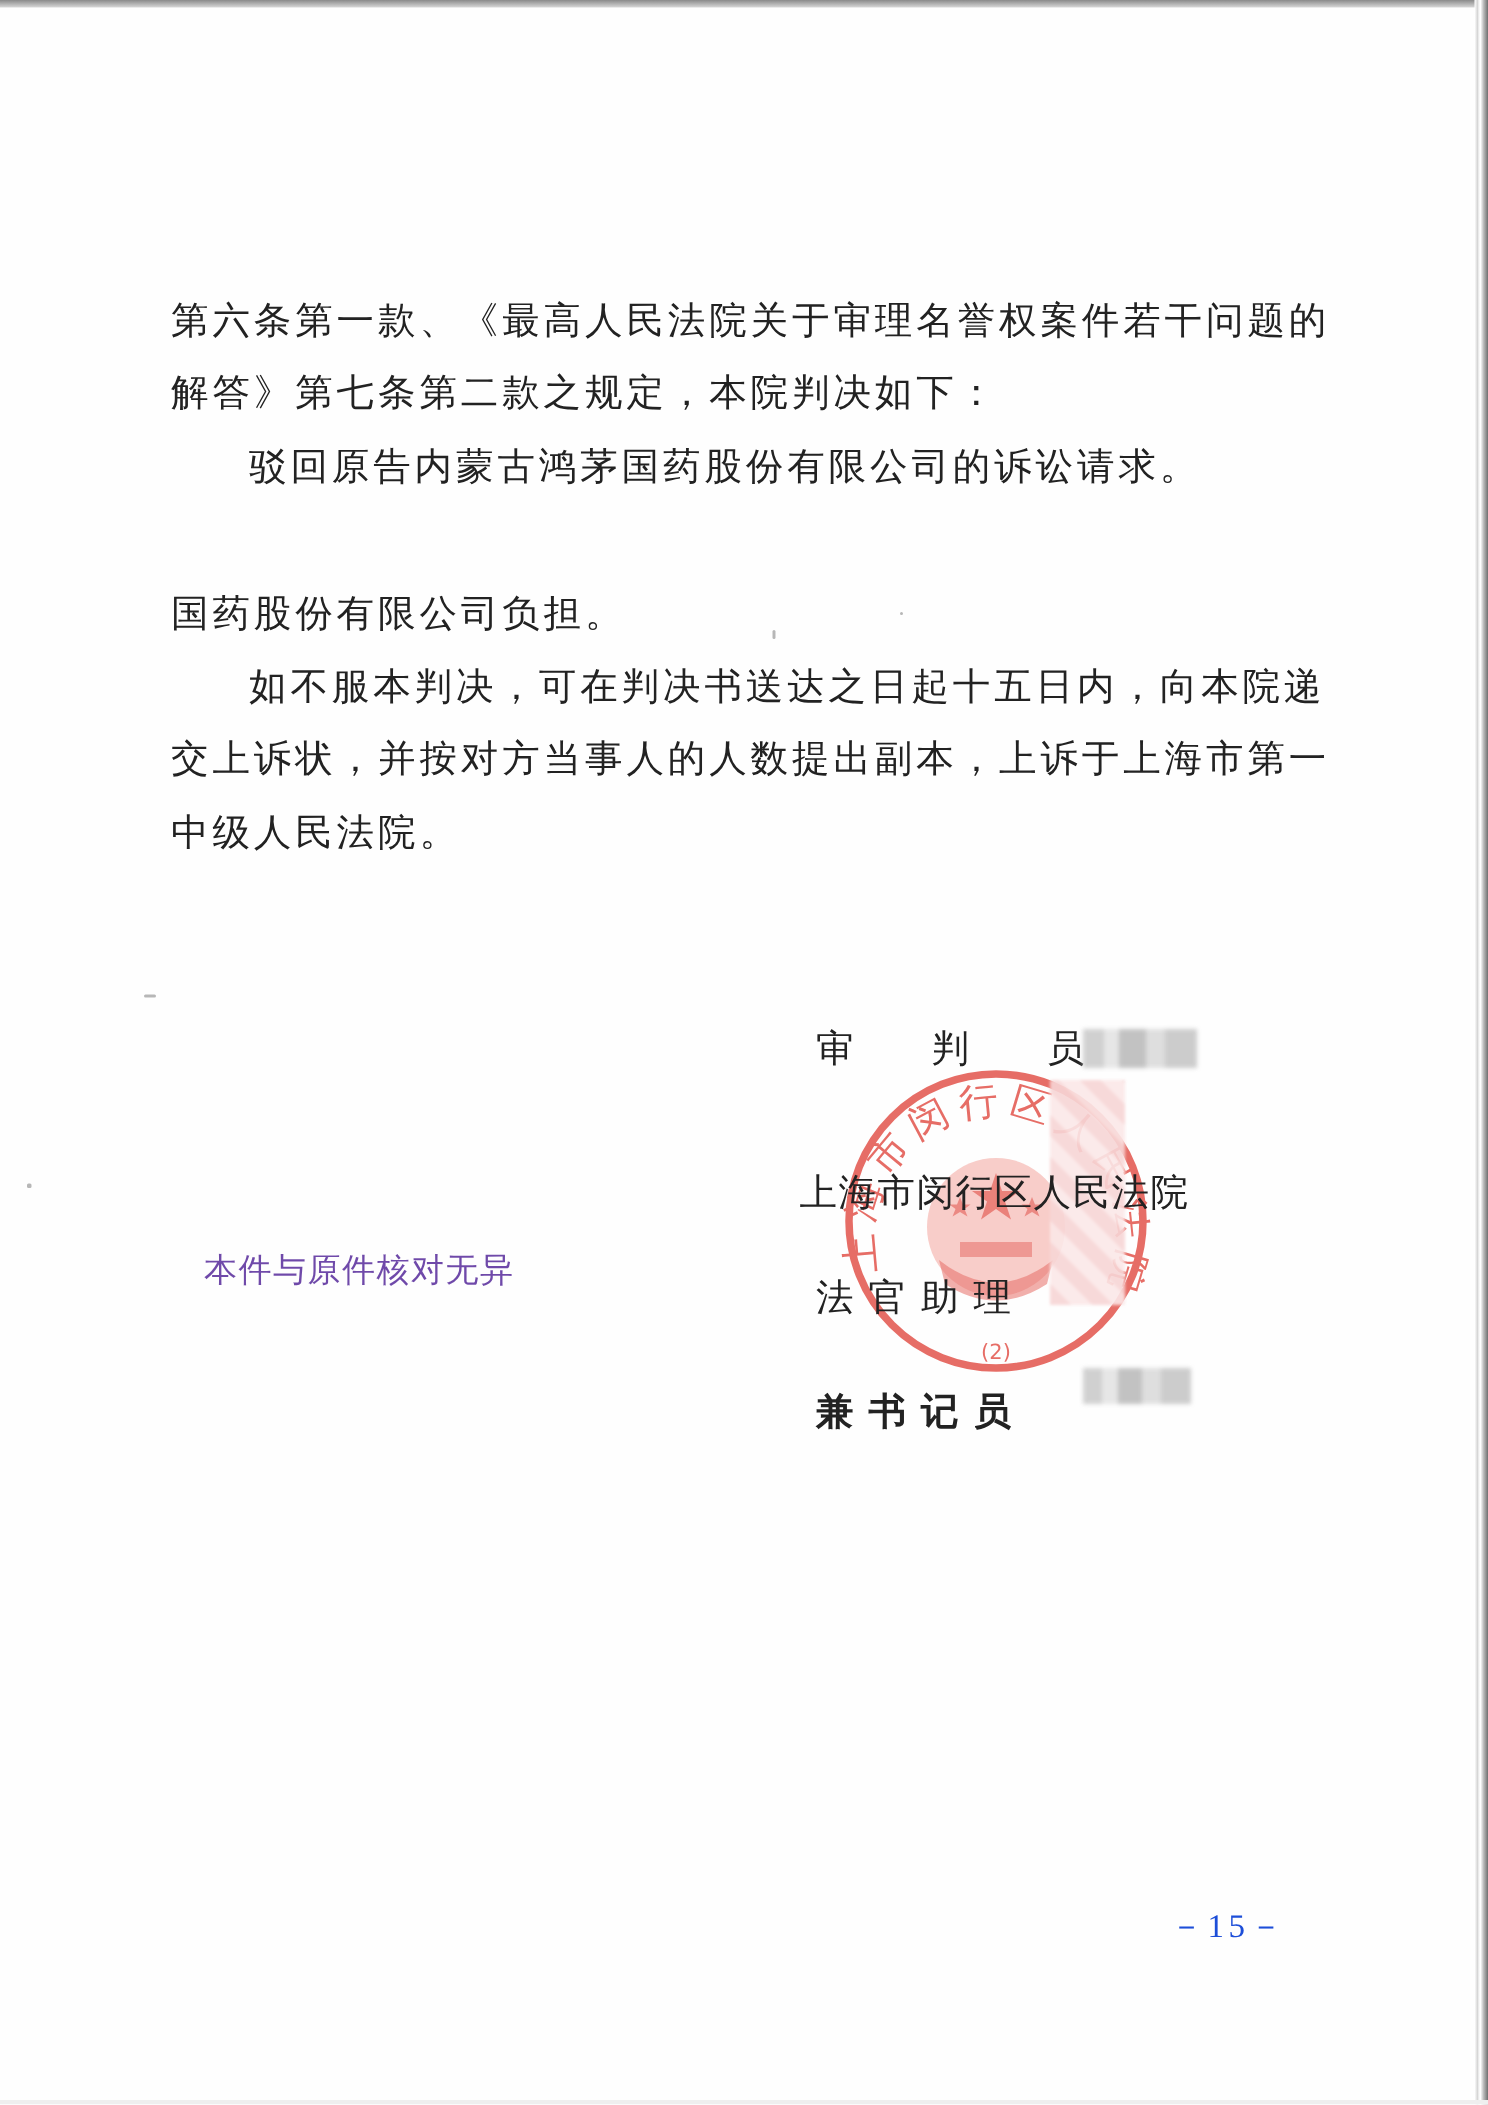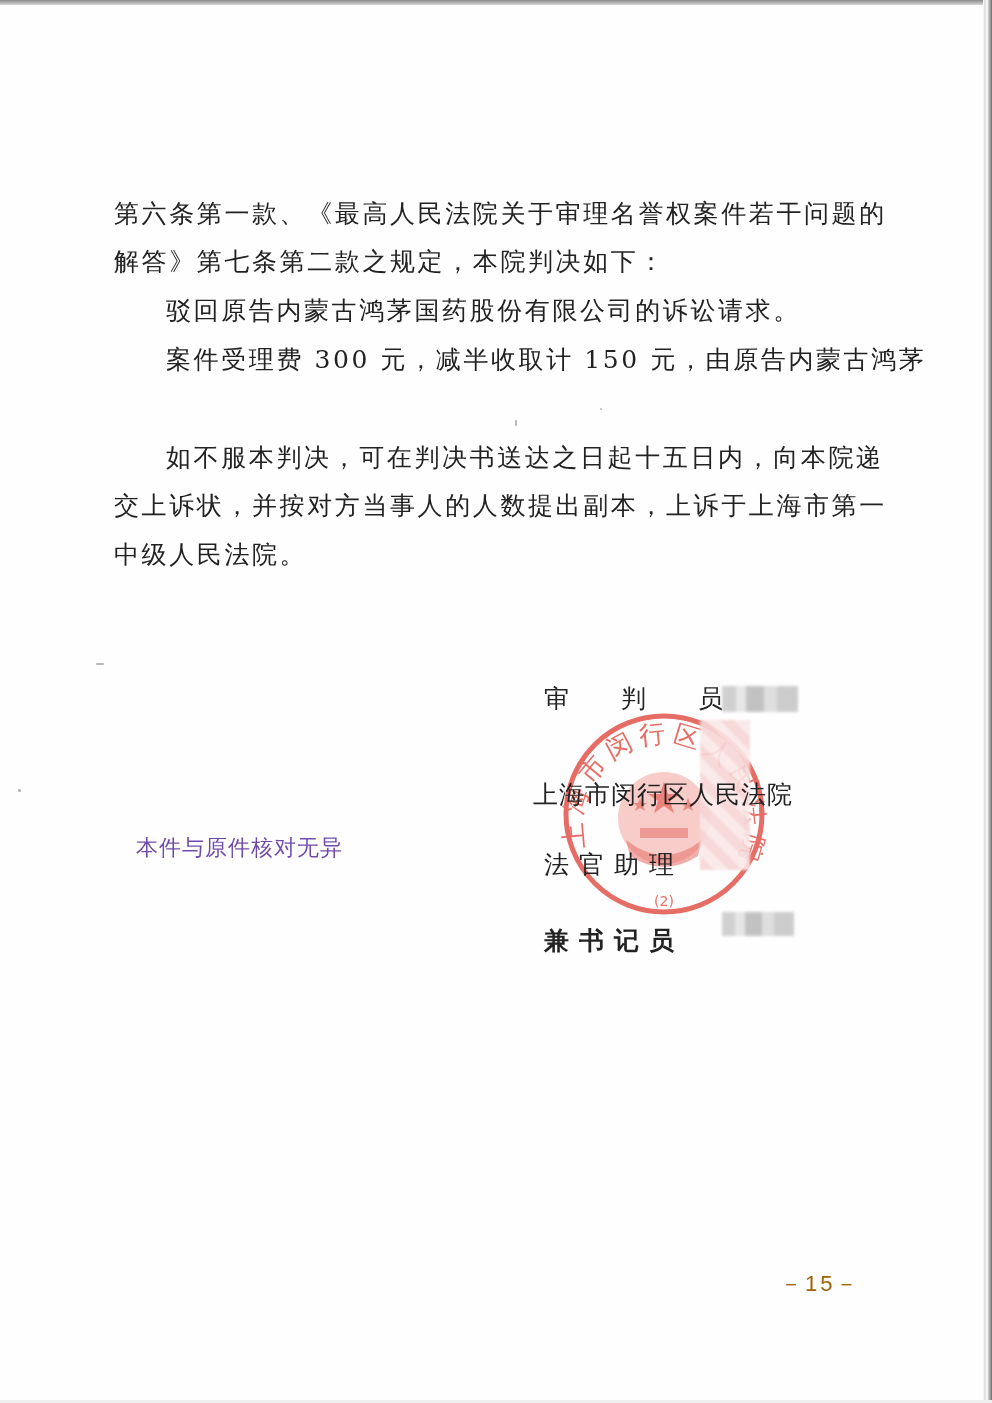--- a/index.html
+++ b/index.html
@@ -82,43 +82,43 @@
     opacity: 0.8;
     white-space: nowrap;
     font-family: "DejaVu Sans", "Liberation Sans", sans-serif;
   }
   .page-number {
     position: absolute;
     left: 780px;
     top: 1270px;
     font-size: 22px;
     line-height: 28px;
-    color: #a16207;
+    color: #1d4ed8;
     letter-spacing: 3px;
     white-space: nowrap;
-    font-family: Liberation Sans, sans-serif;
+    font-family: Liberation Serif, serif;
   }
   .speck {
     position: absolute;
     background: #b7b7b7;
     border-radius: 1px;
   }
 </style>
 </head>
 <body>
 
 <div class="page">
   <div class="edge-top"></div>
   <div class="edge-right"></div>
   <div class="edge-bottom"></div>
 
   <div class="line" style="left:114px; top:199px;">第六条第一款、《最高人民法院关于审理名誉权案件若干问题的</div>
   <div class="line" style="left:114px; top:247px;">解答》第七条第二款之规定，本院判决如下：</div>
   <div class="line" style="left:166px; top:296px;">驳回原告内蒙古鸿茅国药股份有限公司的诉讼请求。</div>
-  <div class="line" style="left:166px; top:345px;">案件受理费 300 元，减半收取计 150 元，由原告内蒙古鸿茅</div>
+  <div class="line" style="left:114px; top:394px;">国药股份有限公司负担。</div>
   <div class="line" style="left:166px; top:443px;">如不服本判决，可在判决书送达之日起十五日内，向本院递</div>
   <div class="line" style="left:114px; top:491px;">交上诉状，并按对方当事人的人数提出副本，上诉于上海市第一</div>
   <div class="line" style="left:114px; top:540px;">中级人民法院。</div>
 
   <svg class="stamp" viewBox="0 0 208 208">
     <g opacity="0.78">
       <circle cx="104" cy="104" r="98" fill="none" stroke="#e0453c" stroke-width="5"></circle>
       <path id="arc" d="M 30 150 A 82 82 0 1 1 178 150" fill="none"></path>
       <text font-size="26" fill="#e0453c" font-family="DejaVu Sans, sans-serif" letter-spacing="6">
         <textPath href="#arc" startOffset="4%">上海市闵行区人民法院</textPath>

